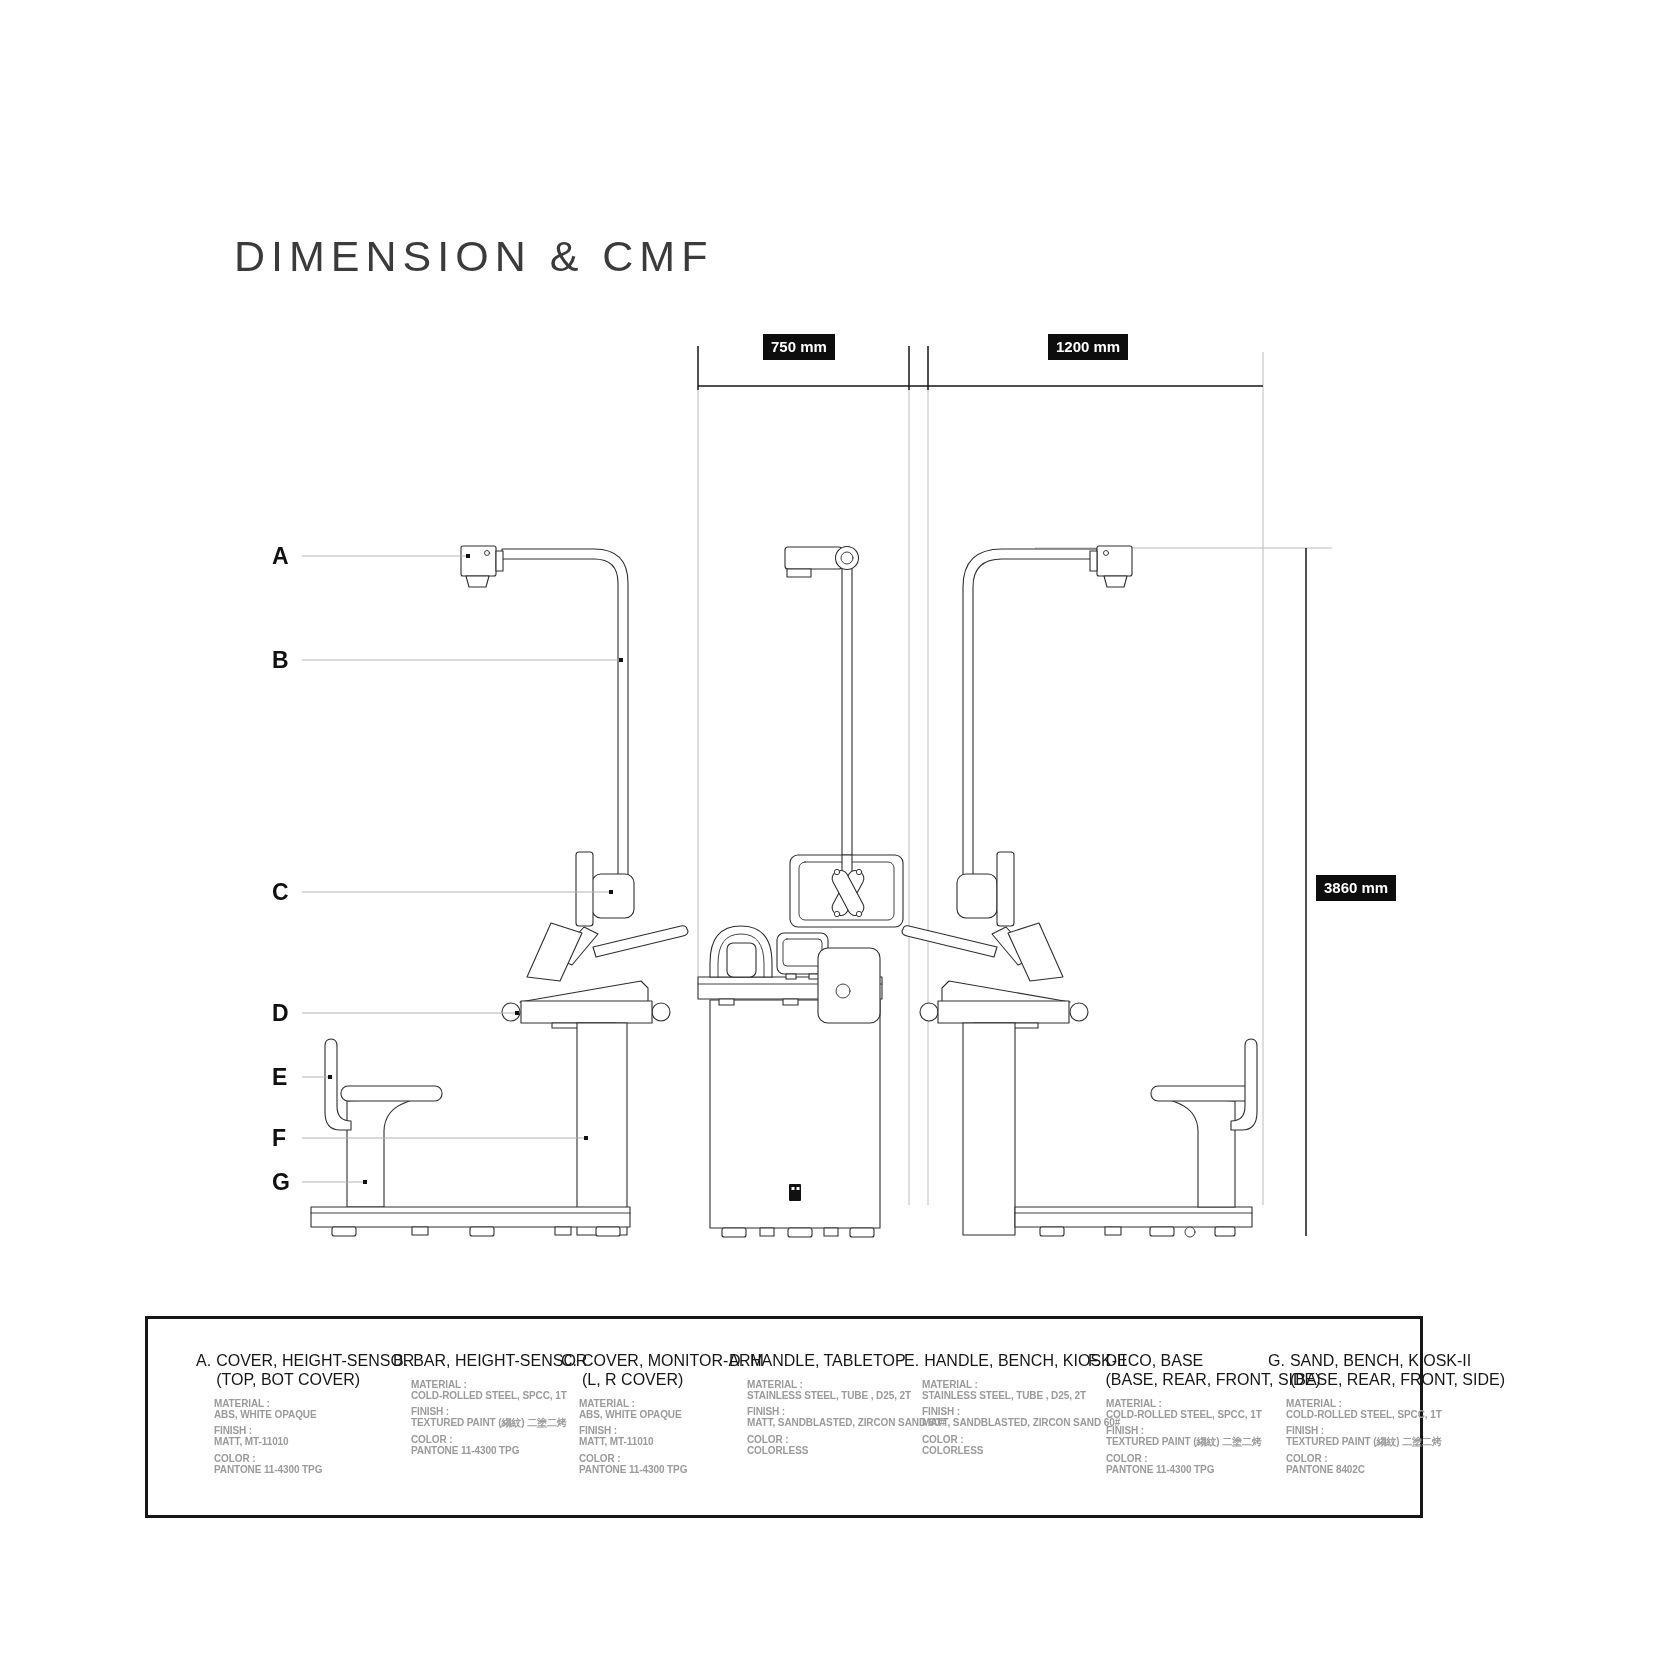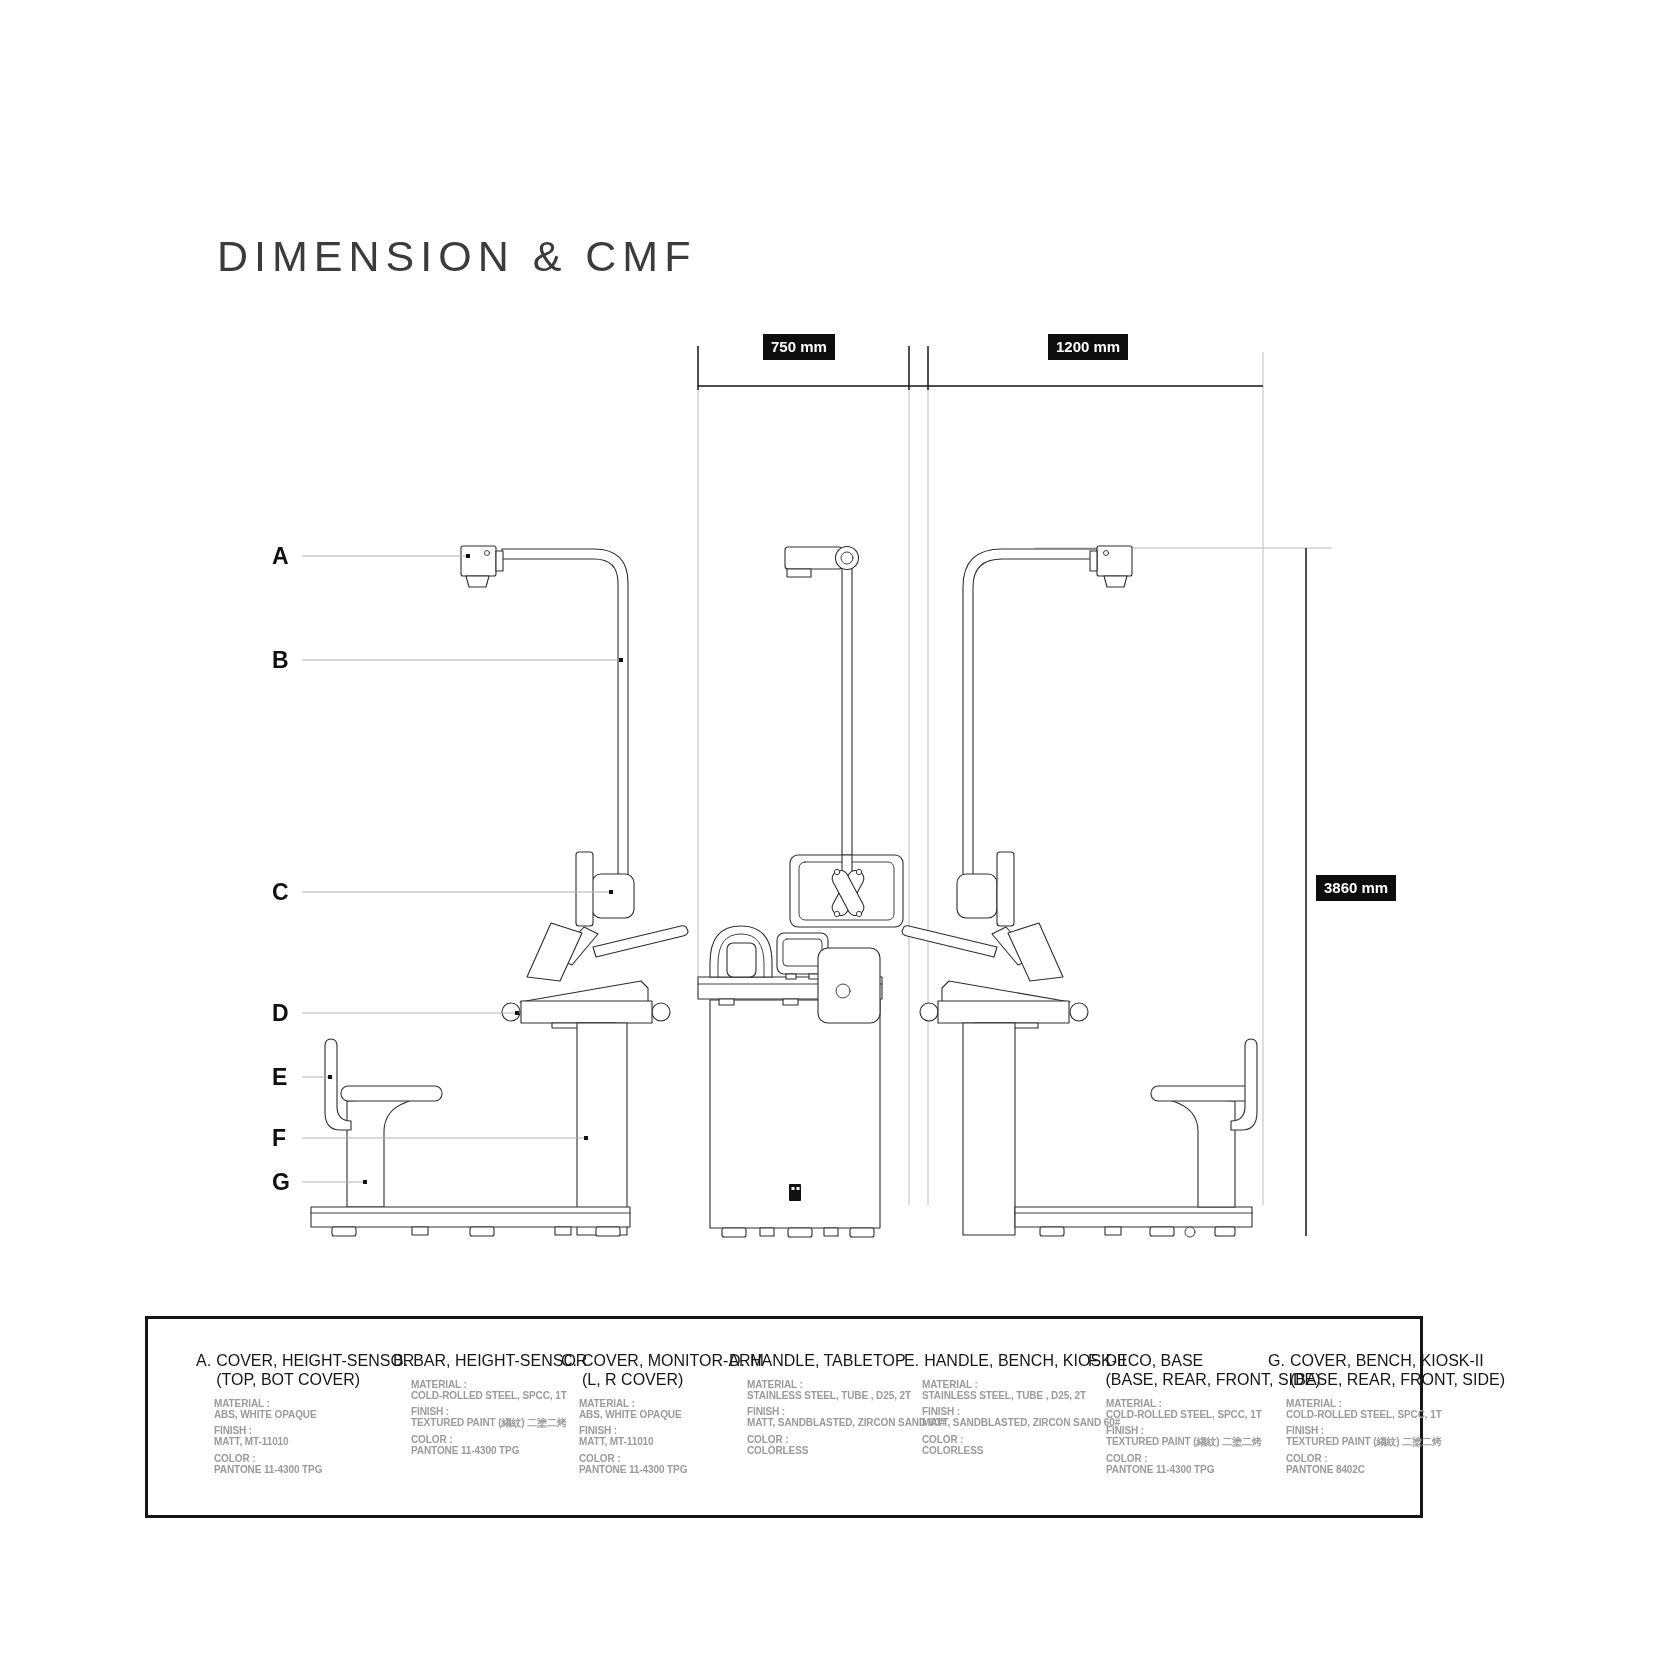--- a/index.html
+++ b/index.html
@@ -1,17 +1,17 @@
 <!DOCTYPE html>
 <html><head>
 <meta charset="utf-8">
 <style>
   html,body{margin:0;padding:0;background:#ffffff;}
   body{position:relative;width:1653px;height:1674px;font-family:"Liberation Sans",sans-serif;overflow:hidden;}
-  .page-title{position:absolute;left:217px;top:232px;font-size:43px;letter-spacing:6px;color:#3b3b3b;font-weight:400;white-space:nowrap;}
+  .page-title{position:absolute;left:234px;top:232px;font-size:43px;letter-spacing:6px;color:#3b3b3b;font-weight:400;white-space:nowrap;}
   #art{position:absolute;left:0;top:0;width:1653px;height:1674px;}
   .s{stroke:#2e2e2e;stroke-width:1.1;fill:#ffffff;stroke-linejoin:round;stroke-linecap:round;}
   .n{stroke:#2e2e2e;stroke-width:1.1;fill:none;stroke-linejoin:round;stroke-linecap:round;}
   .thin{stroke-width:0.9;}
   .g-line{stroke:#bcbcbc;stroke-width:1;fill:none;}
   .d-line{stroke:#141414;stroke-width:1.5;fill:none;}
   .lead{stroke:#b3b3b3;stroke-width:1;fill:none;}
   .dot{fill:#111;stroke:none;}
   .blk{fill:#111;stroke:none;}
   .dim-badge{position:absolute;background:#0d0d0d;color:#ffffff;font-size:15px;font-weight:700;padding:4px 8px;white-space:nowrap;line-height:1.2;}
@@ -306,21 +306,21 @@
       <div class="spec-pair">
           <div>COLOR :</div>
           <div>PANTONE 11-4300 TPG</div>
         </div>
     </div>
   </div>
   <div class="spec-col" style="left:1120px;">
     <div class="spec-header">
         <span class="spec-letter">G.</span>
         <div class="spec-title">
-          <div>COVER, BENCH, KIOSK-II</div>
+          <div>SAND, BENCH, KIOSK-II</div>
           <div>(BASE, REAR, FRONT, SIDE)</div>
         </div>
       </div>
     <div class="spec-body">
       <div class="spec-pair">
           <div>MATERIAL :</div>
           <div>COLD-ROLLED STEEL, SPCC, 1T</div>
         </div>
       <div class="spec-pair">
           <div>FINISH :</div>

